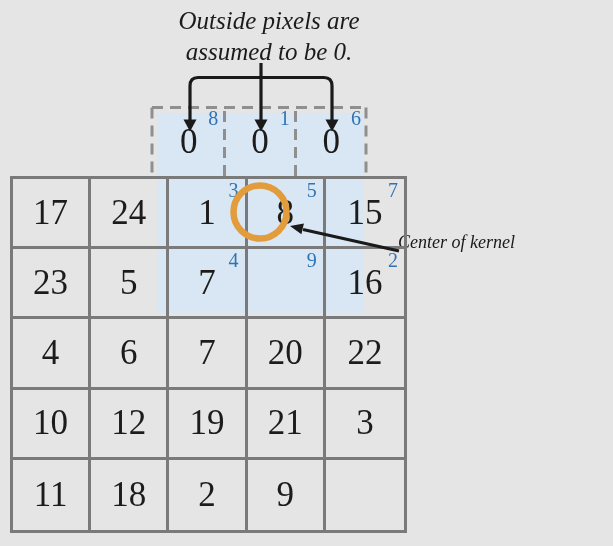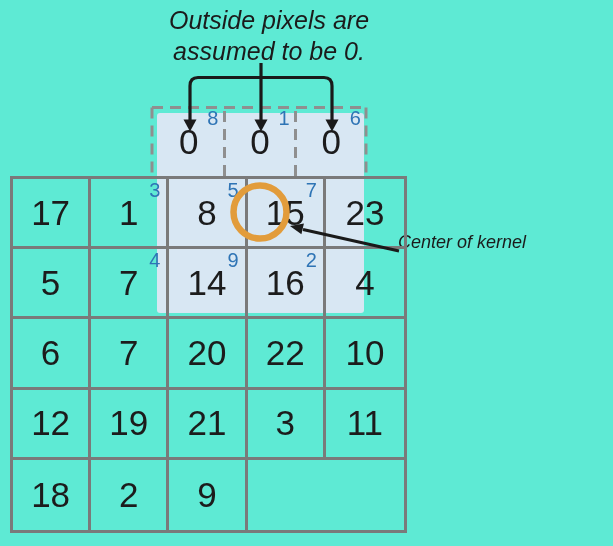--- a/index.html
+++ b/index.html
@@ -1,18 +1,18 @@
 <!DOCTYPE html>
 <html><head>
 <meta charset="utf-8">
 <style>
   html,body{margin:0;padding:0;background:#fff;}
   .canvas{
-    position:relative;width:613px;height:546px;background:#5eead4;
-    font-family:Liberation Sans, sans-serif;color:#1c1c1c;overflow:hidden;
+    position:relative;width:613px;height:546px;background:#e5e5e5;
+    font-family:Liberation Serif, serif;color:#1c1c1c;overflow:hidden;
   }
   
   .title{
     position:absolute;left:116px;top:5px;width:306px;text-align:center;
     font-style:italic;font-size:25px;line-height:31px;color:#1b1b1b;
   }
   .title span{display:block;}
   
   .blue-region{
     position:absolute;left:157px;top:113px;width:207px;height:200px;
@@ -77,20 +77,23 @@
       <span class="val">0</span>
     </div>
   </div>
 
   <div class="grid">
 
     <div class="cell">
         <span class="val">17</span>
       </div>
     <div class="cell">
+        <span class="val">24</span>
+      </div>
+    <div class="cell">
         <span class="sup">3</span>
         <span class="val">1</span>
       </div>
     <div class="cell">
         <span class="sup">5</span>
         <span class="val">8</span>
       </div>
     <div class="cell">
         <span class="sup">7</span>
         <span class="val">15</span>
@@ -101,21 +104,20 @@
       </div>
     <div class="cell">
         <span class="val">5</span>
       </div>
     <div class="cell">
         <span class="sup">4</span>
         <span class="val">7</span>
       </div>
     <div class="cell">
         <span class="sup">9</span>
-        <span class="val">14</span>
       </div>
     <div class="cell">
         <span class="sup">2</span>
         <span class="val">16</span>
       </div>
 
     <div class="cell">
         <span class="val">4</span>
       </div>
     <div class="cell">

